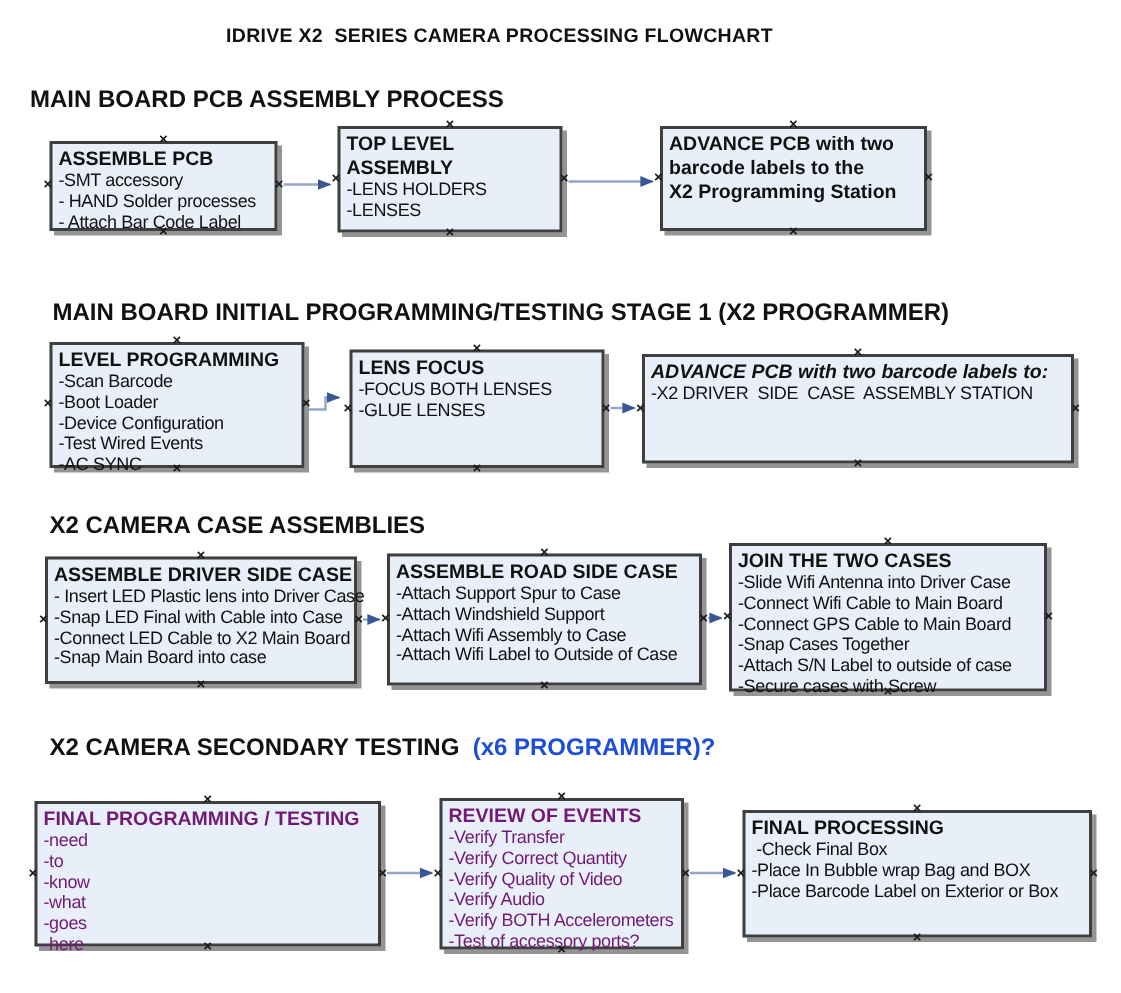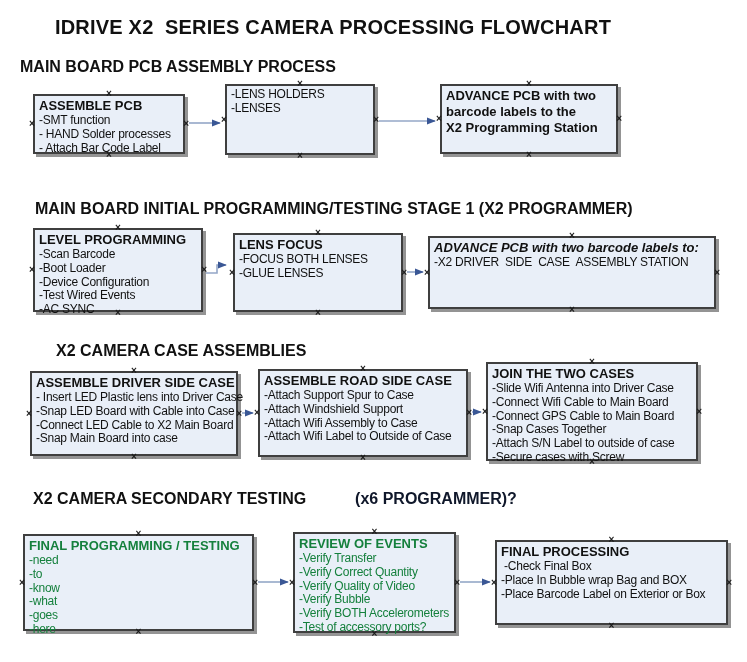--- a/index.html
+++ b/index.html
@@ -1,52 +1,53 @@
 <!DOCTYPE html>
 <html><head>
 <meta charset="utf-8">
 <style>
   html,body{margin:0;padding:0;background:#ffffff;}
   body{width:747px;height:662px;position:relative;font-family:"Liberation Sans",sans-serif;overflow:hidden;}
-  .title{position:absolute;top:16px;left:0;width:666px;text-align:center;font-size:20px;font-weight:bold;color:#111;white-space:pre;letter-spacing:.2px;}
+  .title{position:absolute;top:16px;left:0;width:666px;text-align:center;font-size:13px;font-weight:bold;color:#111;white-space:pre;letter-spacing:.2px;}
   .sec-h{position:absolute;font-size:16px;font-weight:bold;color:#111;white-space:pre;}
-  .red-part{color:#0f172a;margin-left:40px;}
+  .red-part{color:#1d4ed8;}
   .fbox{position:absolute;background:#e9eff8;border:2px solid #3f3f3f;box-shadow:3px 3px 0 #949494;box-sizing:border-box;padding:2px 4px 0 4px;}
   .bt{font-size:13px;font-weight:bold;line-height:16px;color:#111;white-space:pre-line;}
   .bl{font-size:12px;line-height:13.8px;color:#111;white-space:pre;letter-spacing:-0.25px;}
-  .red .bt,.red .bl{color:#15803d;}
+  .red .bt,.red .bl{color:#701a75;}
   .arrows{position:absolute;left:0;top:0;z-index:5;pointer-events:none;}
   .al{stroke:#94a7c7;stroke-width:1.6;fill:none;}
   .cp{position:absolute;font-size:10px;font-weight:bold;color:#1a1a1a;line-height:6px;z-index:6;}
   .cp-top{left:50%;top:-5px;transform:translateX(-50%);}
   .cp-bottom{left:50%;bottom:-6px;transform:translateX(-50%);}
   .cp-left{left:-6px;top:50%;transform:translateY(-50%);}
   .cp-right{right:-6px;top:50%;transform:translateY(-50%);}
 </style>
 </head>
 <body>
 
 <div class="title">IDRIVE X2  SERIES CAMERA PROCESSING FLOWCHART</div>
 
 <div class="sec-h" style="left:20px;top:58px;">MAIN BOARD PCB ASSEMBLY PROCESS</div>
 <div class="sec-h" style="left:35px;top:200px;">MAIN BOARD INITIAL PROGRAMMING/TESTING STAGE 1 (X2 PROGRAMMER)</div>
-<div class="sec-h" style="left:33px;top:342px;margin-left:23px;">X2 CAMERA CASE ASSEMBLIES</div>
+<div class="sec-h" style="left:33px;top:342px;">X2 CAMERA CASE ASSEMBLIES</div>
 <div class="sec-h" style="left:33px;top:490px;"><span>X2 CAMERA SECONDARY TESTING  </span><span class="red-part">(x6 PROGRAMMER)?</span></div>
 
 <div class="fbox" style="left:33px;top:94px;width:152px;height:60px;">
   <div class="bt">ASSEMBLE PCB</div>
-  <div class="bl">-SMT function</div>
+  <div class="bl">-SMT accessory</div>
   <div class="bl">- HAND Solder processes</div>
   <div class="bl">- Attach Bar Code Label</div>
 <span class="cp cp-top">×</span>
     <span class="cp cp-bottom">×</span>
     <span class="cp cp-left">×</span>
     <span class="cp cp-right">×</span>
   </div>
 <div class="fbox" style="left:225px;top:84px;width:150px;height:71px;">
+  <div class="bt">TOP LEVEL ASSEMBLY</div>
   <div class="bl">-LENS HOLDERS</div>
   <div class="bl">-LENSES</div>
 <span class="cp cp-top">×</span>
     <span class="cp cp-bottom">×</span>
     <span class="cp cp-left">×</span>
     <span class="cp cp-right">×</span>
   </div>
 <div class="fbox" style="left:440px;top:84px;width:178px;height:70px;">
   <div class="bt">ADVANCE PCB with two
 barcode labels to the
@@ -83,21 +84,21 @@
   <div class="bl">-X2 DRIVER  SIDE  CASE  ASSEMBLY STATION</div>
 <span class="cp cp-top">×</span>
     <span class="cp cp-bottom">×</span>
     <span class="cp cp-left">×</span>
     <span class="cp cp-right">×</span>
   </div>
 
 <div class="fbox" style="left:30px;top:371px;width:208px;height:85px;">
   <div class="bt" style="white-space:nowrap;">ASSEMBLE DRIVER SIDE CASE</div>
   <div class="bl">- Insert LED Plastic lens into Driver Case</div>
-  <div class="bl">-Snap LED Board with Cable into Case</div>
+  <div class="bl">-Snap LED Final with Cable into Case</div>
   <div class="bl">-Connect LED Cable to X2 Main Board</div>
   <div class="bl">-Snap Main Board into case</div>
 <span class="cp cp-top">×</span>
     <span class="cp cp-bottom">×</span>
     <span class="cp cp-left">×</span>
     <span class="cp cp-right">×</span>
   </div>
 <div class="fbox" style="left:258px;top:369px;width:210px;height:88px;">
   <div class="bt" style="white-space:nowrap;">ASSEMBLE ROAD SIDE CASE</div>
   <div class="bl">-Attach Support Spur to Case</div>
@@ -134,21 +135,21 @@
 <span class="cp cp-top">×</span>
     <span class="cp cp-bottom">×</span>
     <span class="cp cp-left">×</span>
     <span class="cp cp-right">×</span>
   </div>
 <div class="fbox red" style="left:293px;top:532px;width:163px;height:101px;">
   <div class="bt">REVIEW OF EVENTS</div>
   <div class="bl">-Verify Transfer</div>
   <div class="bl">-Verify Correct Quantity</div>
   <div class="bl">-Verify Quality of Video</div>
-  <div class="bl">-Verify Bubble</div>
+  <div class="bl">-Verify Audio</div>
   <div class="bl">-Verify BOTH Accelerometers</div>
   <div class="bl">-Test of accessory ports?</div>
 <span class="cp cp-top">×</span>
     <span class="cp cp-bottom">×</span>
     <span class="cp cp-left">×</span>
     <span class="cp cp-right">×</span>
   </div>
 <div class="fbox" style="left:495px;top:540px;width:233px;height:85px;">
   <div class="bt">FINAL PROCESSING</div>
   <div class="bl"> -Check Final Box</div>

